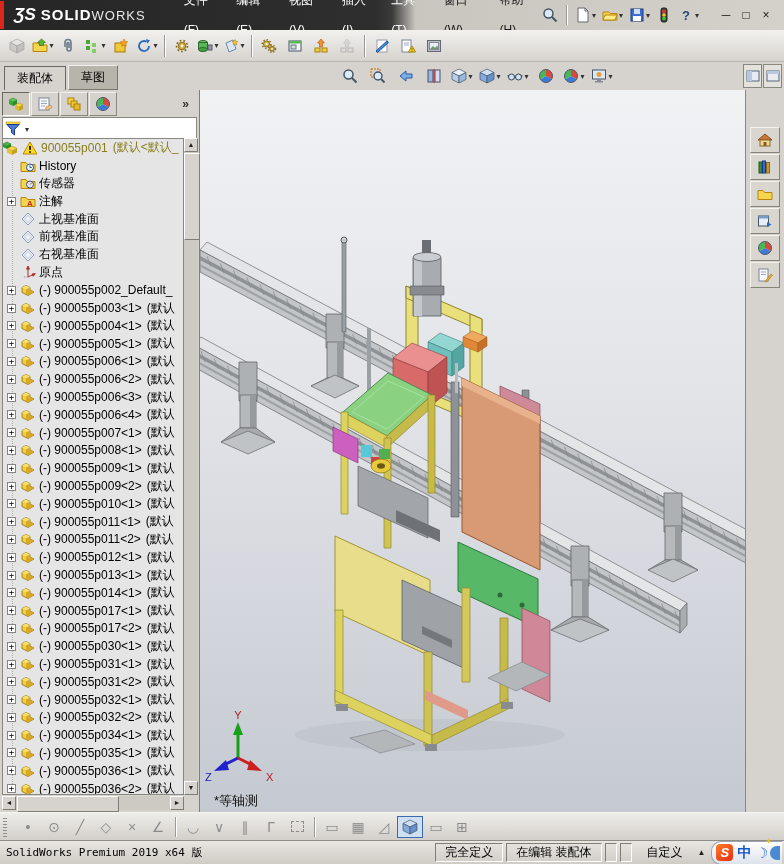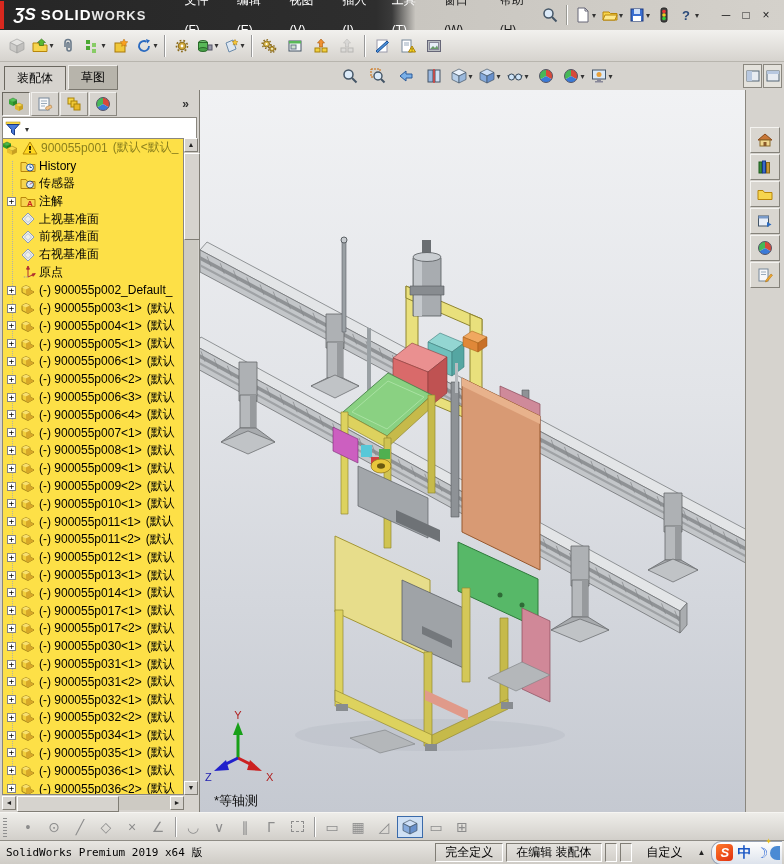--- a/index.html
+++ b/index.html
@@ -6,21 +6,21 @@
   body{width:784px;height:864px;overflow:hidden;position:relative;background:#d6d3ce;
        font-family:"Liberation Sans","DejaVu Sans",sans-serif;font-size:12px;color:#000;}
   
   #titlebar{position:absolute;left:0;top:0;width:784px;height:30px;
     background:linear-gradient(90deg,#262626 0%,#2e2e2e 48%,#3a3a3a 50%,#c9c6c0 53%,#d4d1cb 100%);
     display:flex;align-items:center;}
   #redstripe{position:absolute;left:0;top:1px;width:4px;height:28px;background:#d8281e;}
   #logo{display:flex;align-items:baseline;margin-left:14px;margin-right:27px;color:#fff;}
   #logo .mark{font-style:italic;font-weight:bold;font-size:17px;margin-right:5px;}
   #logo .solid{font-weight:bold;font-size:15px;letter-spacing:1px;}
-  #logo .works{font-weight:700;font-size:13px;letter-spacing:1px;color:#e8e8e8;}
+  #logo .works{font-weight:400;font-size:13px;letter-spacing:1px;color:#e8e8e8;}
   .menu{padding:0 11px;line-height:30px;cursor:default;}
   #menus-left .menu{color:#fff;}
   #menus-right{display:flex;}
   #menus-right .menu{color:#1a1a1a;}
   #search-btn{width:22px;text-align:center;}
   #qdiv{width:1px;height:20px;background:#9a9a94;margin:0 5px;box-shadow:1px 0 0 #fff;}
   #quickbar{display:flex;align-items:center;}
   .qbtn{display:flex;align-items:center;padding:2px 2px;margin:0 1px;}
   .dd{font-size:8px;color:#333;margin-left:1px;}
   #winbtns{display:flex;margin-left:14px;margin-right:8px;}
@@ -49,21 +49,21 @@
      border-right:1px solid #807d75;box-sizing:border-box;}
   #panel-tools{display:flex;align-items:center;height:25px;padding:1px 2px;}
   .ptbtn{width:26px;height:22px;display:flex;align-items:center;justify-content:center;
      border:1px solid transparent;margin-right:1px;}
   .ptbtn.active{border-color:#6a675f #fff #fff #6a675f;background:#cbc8c1;}
   .ptbtn.plain{border-color:#f0efec #8a877f #8a877f #f0efec;background:#d6d3ce;}
   #panel-more{margin-left:auto;margin-right:8px;font-weight:bold;color:#333;}
   #filter-row{display:flex;align-items:center;height:22px;padding:0 2px;border:1px solid #8a877f;
      margin:0 2px;background:#fff;}
   #filter-input{flex:1;border:none;outline:none;height:16px;font-size:11px;background:#fff;}
-  #tree-wrap{position:absolute;left:2px;top:48px;right:15px;bottom:17px;background:#fde047;
+  #tree-wrap{position:absolute;left:2px;top:48px;right:15px;bottom:17px;background:#e5e5e5;
      border:1px solid #8a877f;overflow:hidden;}
   #tree-guide{position:absolute;left:9px;top:22px;bottom:4px;border-left:1px dotted #b0b0b0;}
   .trow{height:17.8px;display:flex;align-items:center;white-space:nowrap;overflow:hidden;position:relative;}
   .exp{width:9px;height:9px;box-sizing:border-box;border:1px solid #848484;background:#fff;
      font-size:9px;line-height:6px;text-align:center;margin:0 4px 0 4px;flex:none;font-family:"DejaVu Sans Mono",monospace;}
   .noexp{width:17px;flex:none;}
   .tico{width:16px;height:16px;flex:none;margin-right:3px;display:flex;align-items:center;}
   .tlabel{font-size:12px;}
   .tsuf{font-size:12px;margin-left:5px;}
   .rootlabel{color:#8a7f1e;}

